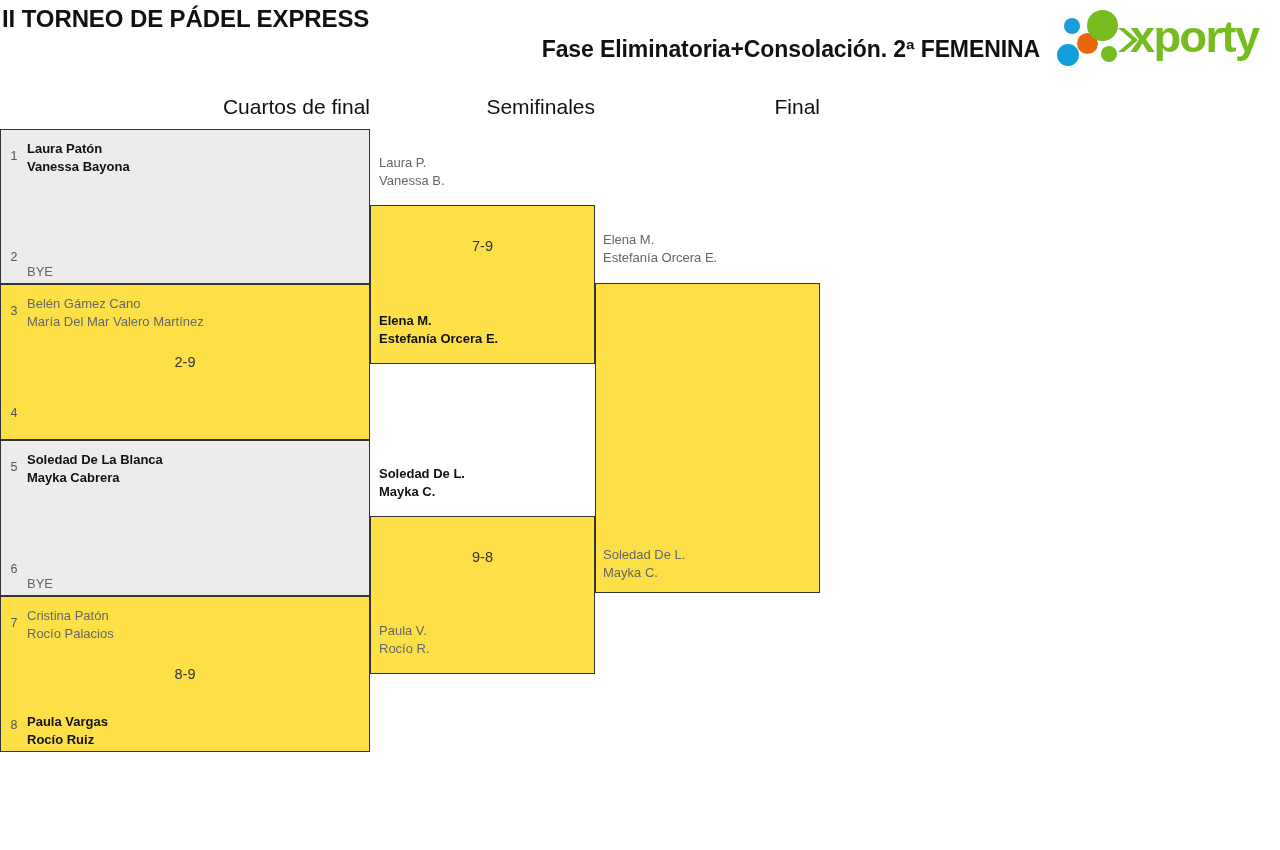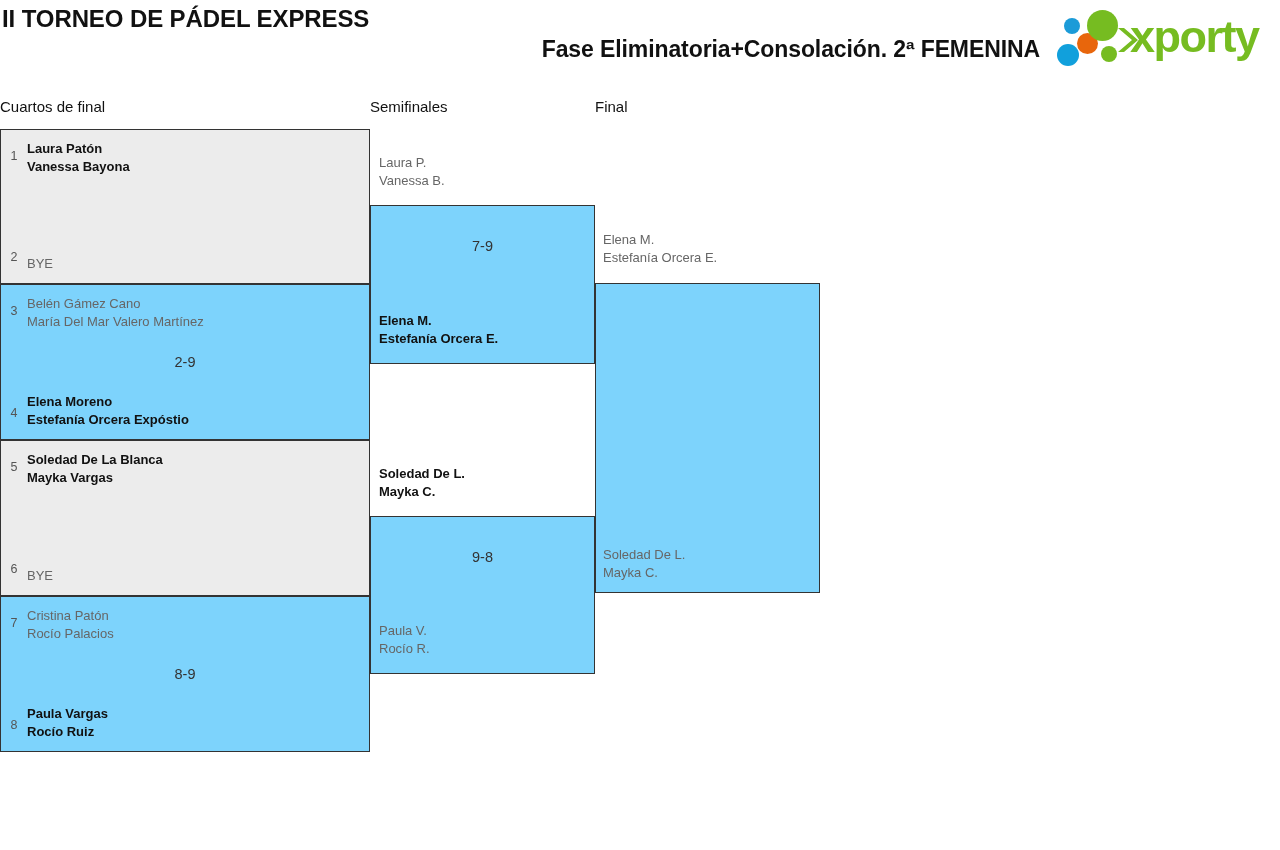--- a/index.html
+++ b/index.html
@@ -38,47 +38,47 @@
   .dot-green-small{ left: 45px; top: 36px; width: 16px; height: 16px; background: #76bc21; }
   .logo-chevron { position: absolute; left: 66px; top: 20px; width: 22px; height: 28px; }
   .logo-word {
     position: absolute; left: 80px; top: 3px;
     font-size: 45px; font-weight: bold; color: #76bc21;
     letter-spacing: -1.5px; line-height: 56px; text-align: right;
   }
 
   
   .round-header {
-    position: absolute; font-size: 15px; color: #111111; text-align: left;
+    position: absolute; font-size: 21px; color: #111111; text-align: right;
     top: 97px; line-height: 20px;
   }
   .rh-qf  { left: 0px;   width: 370px; }
   .rh-sf  { left: 370px; width: 225px; }
   .rh-f   { left: 595px; width: 225px; }
 
   
   .bracket { position: absolute; left: 0; top: 0; width: 1280px; height: 850px; }
 
   .match {
     position: absolute;
     border: 1px solid #333333;
-    background: #7dd3fc;
+    background: #fde047;
   }
   .match.shaded { background: #ececec; }
 
   .team {
     position: absolute; left: 0; width: 100%;
     padding-left: 26px;
     font-size: 13px; line-height: 18px;
     color: #666666; font-weight: normal;
     white-space: nowrap;
   }
   .team.winner { color: #111111; font-weight: bold; }
   .team.top { top: 10px; }
-  .team.bottom { bottom: 10px; }
+  .team.bottom { bottom: 2px; }
 
   .seed {
     position: absolute; left: 4px;
     font-size: 12.5px; color: #555555; line-height: 14px;
     width: 18px; text-align: center;
   }
   .seed.top { top: 19px; }
   .seed.bottom { bottom: 19px; }
 
   .score {
@@ -156,31 +156,27 @@
     </div>
 
     <div class="match m-qf2">
       <span class="seed top">3</span>
       <div class="team top">
         <span class="team-line">Belén Gámez Cano</span>
         <span class="team-line">María Del Mar Valero Martínez</span>
       </div>
       <span class="score">2-9</span>
       <span class="seed bottom">4</span>
-      <div class="team bottom winner">
-        <span class="team-line">Elena Moreno</span>
-        <span class="team-line">Estefanía Orcera Expóstio</span>
-      </div>
     </div>
 
     <div class="match m-qf3 shaded">
       <span class="seed top">5</span>
       <div class="team top winner">
         <span class="team-line">Soledad De La Blanca</span>
-        <span class="team-line">Mayka Vargas</span>
+        <span class="team-line">Mayka Cabrera</span>
       </div>
       <span class="score"></span>
       <span class="seed bottom">6</span>
       <div class="team bottom">
         <span class="team-line">BYE</span>
 
       </div>
     </div>
 
     <div class="match m-qf4">

